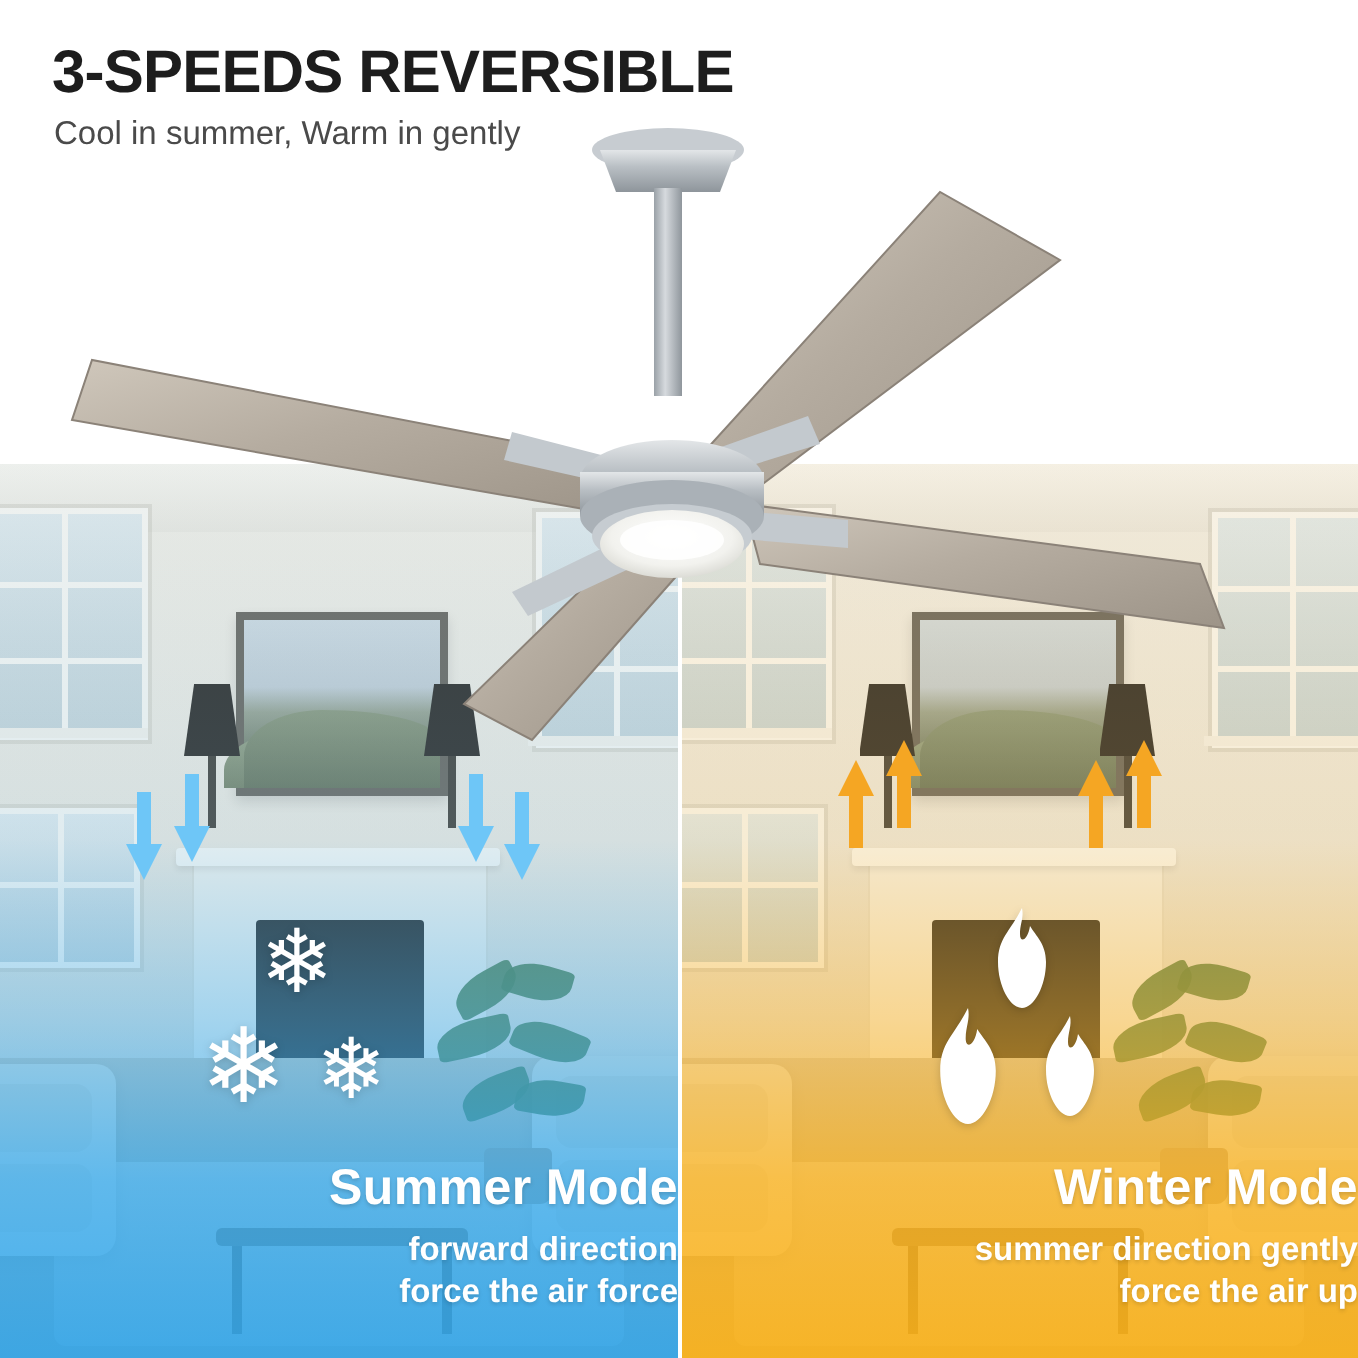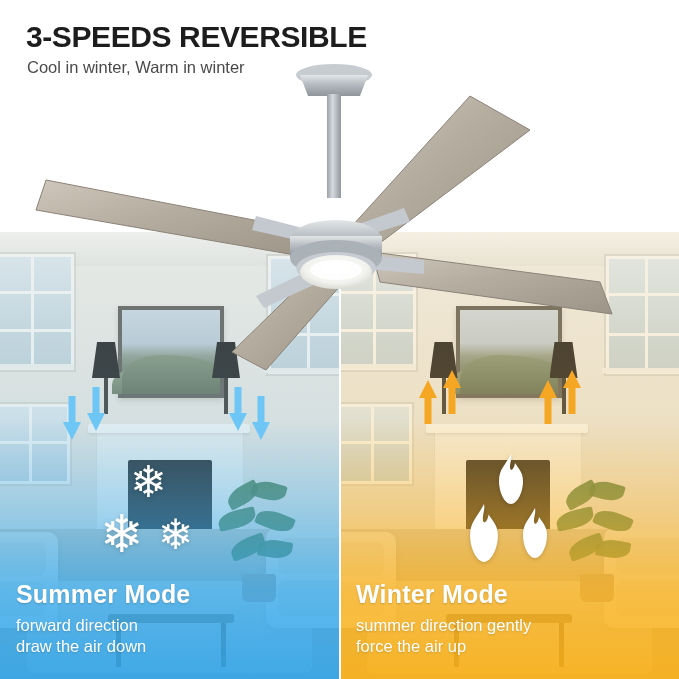--- a/index.html
+++ b/index.html
@@ -115,35 +115,35 @@
 
   
   .arrow{position:absolute;width:20px;height:44px;}
   .arrow svg{display:block;width:100%;height:100%;}
 
   
   .snow{position:absolute;color:#ffffff;line-height:1;filter:drop-shadow(0 1px 2px rgba(0,0,0,.18));}
   .flame{position:absolute;color:#ffffff;line-height:1;filter:drop-shadow(0 1px 2px rgba(0,0,0,.18));}
 
   
-  .caption{position:absolute;text-align:left;color:#ffffff;z-index:45;margin-left:16px;}
+  .caption{position:absolute;text-align:right;color:#ffffff;z-index:45;}
   .caption .title{font-size:25px;font-weight:bold;letter-spacing:.2px;text-shadow:0 1px 2px rgba(0,0,0,.18);}
-  .caption .l1,.caption .l2{font-size:16.5px;line-height:21px;text-shadow:0 1px 2px rgba(0,0,0,.16);}
+  .caption .l1,.caption .l2{font-size:16.5px;line-height:21px;text-shadow:0 1px 2px rgba(0,0,0,.16);font-weight:bold;}
 
   
   .fan{position:absolute;left:0;top:0;width:679px;height:679px;z-index:60;pointer-events:none;}
 </style>
 </head>
 <body>
 
 <div class="stage">
 
   <div class="header">
     <div class="headline">3-SPEEDS REVERSIBLE</div>
-    <div class="subhead">Cool in winter, Warm in winter</div>
+    <div class="subhead">Cool in summer, Warm in gently</div>
   </div>
 
   <div class="photo">
 
     <div class="half left">
       <div class="room">
         <div class="ceiling"></div>
 
         <div class="window" style="left:-6px;top:22px;width:74px;height:110px;">
           <div class="mullion-v" style="left:34px;"></div>
@@ -337,21 +337,21 @@
             <path d="M19 0 C13 12 7 15 7 27 C7 39 13 50 19 50 C25 50 31 39 31 27 C31 18 26 14 23 9 C22 16 18 18 18 13 C18 8 20 5 19 0 Z" fill="#ffffff"></path>
           </svg>
       </div>
     </div>
 
     <div class="divider"></div>
 
     <div class="caption" style="left:0;top:348px;width:339px;">
       <div class="title">Summer Mode</div>
       <div class="l1" style="margin-top:6px;">forward direction</div>
-      <div class="l2">draw the air down</div>
+      <div class="l2">force the air force</div>
     </div>
 
     <div class="caption" style="left:340px;top:348px;width:339px;">
       <div class="title">Winter Mode</div>
       <div class="l1" style="margin-top:6px;">summer direction gently</div>
       <div class="l2">force the air up</div>
     </div>
   </div>
 
   <svg class="fan" viewBox="0 0 679 679">

